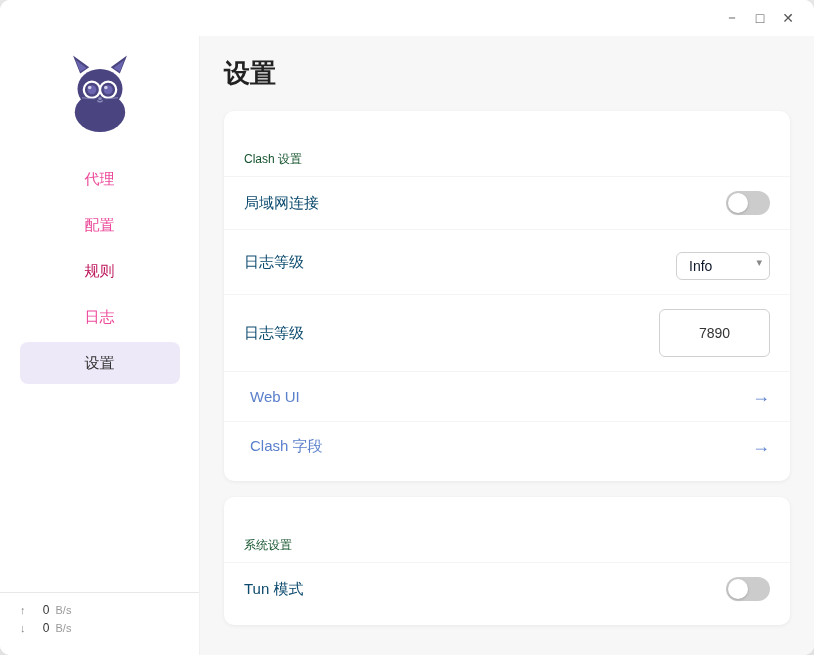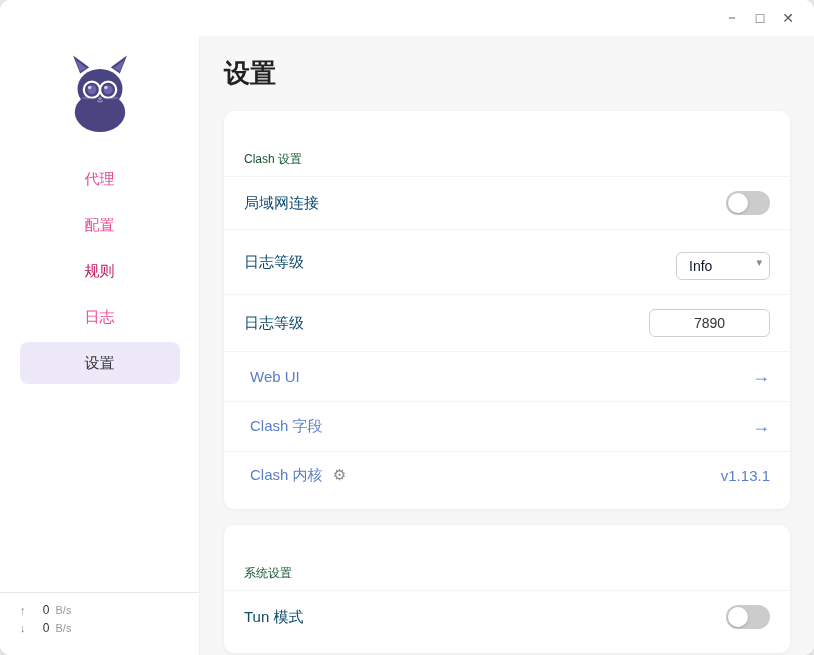--- a/index.html
+++ b/index.html
@@ -255,24 +255,24 @@
       transform: translateY(-50%);
       pointer-events: none;
       color: #888;
       font-size: 11px;
     }
 
     
     .num-input {
       border: 1px solid #d0d0d0;
       border-radius: 6px;
-      padding: 5px 12px;
+      padding: 15px 12px;
       font-size: 14px;
       color: #333;
-      width: 121px;
+      width: 111px;
       text-align: center;
       outline: none;
     }
 
     
     .arrow-icon {
       color: #5a7fcb;
       font-size: 18px;
       font-weight: bold;
     }
@@ -423,27 +423,20 @@
         <div class="card-row" style="cursor:pointer;">
           <span class="row-label link-color">Web UI</span>
           <span class="arrow-icon">→</span>
         </div>
 
         <div class="card-row" style="cursor:pointer;gap:28px;">
           <span class="row-label link-color">Clash 字段</span>
           <span class="arrow-icon">→</span>
         </div>
 
-        <div class="card-row">
-          <span class="row-label link-color">
-            <span>Clash 内核</span>
-            <span class="gear-icon">⚙</span>
-          </span>
-          <span class="version-text">v1.13.1</span>
-        </div>
       </div>
 
       <div class="card">
         <div class="card-section-label">系统设置</div>
 
         <div class="card-row">
           <span class="row-label">Tun 模式</span>
           <div class="toggle"></div>
         </div>
       </div>

